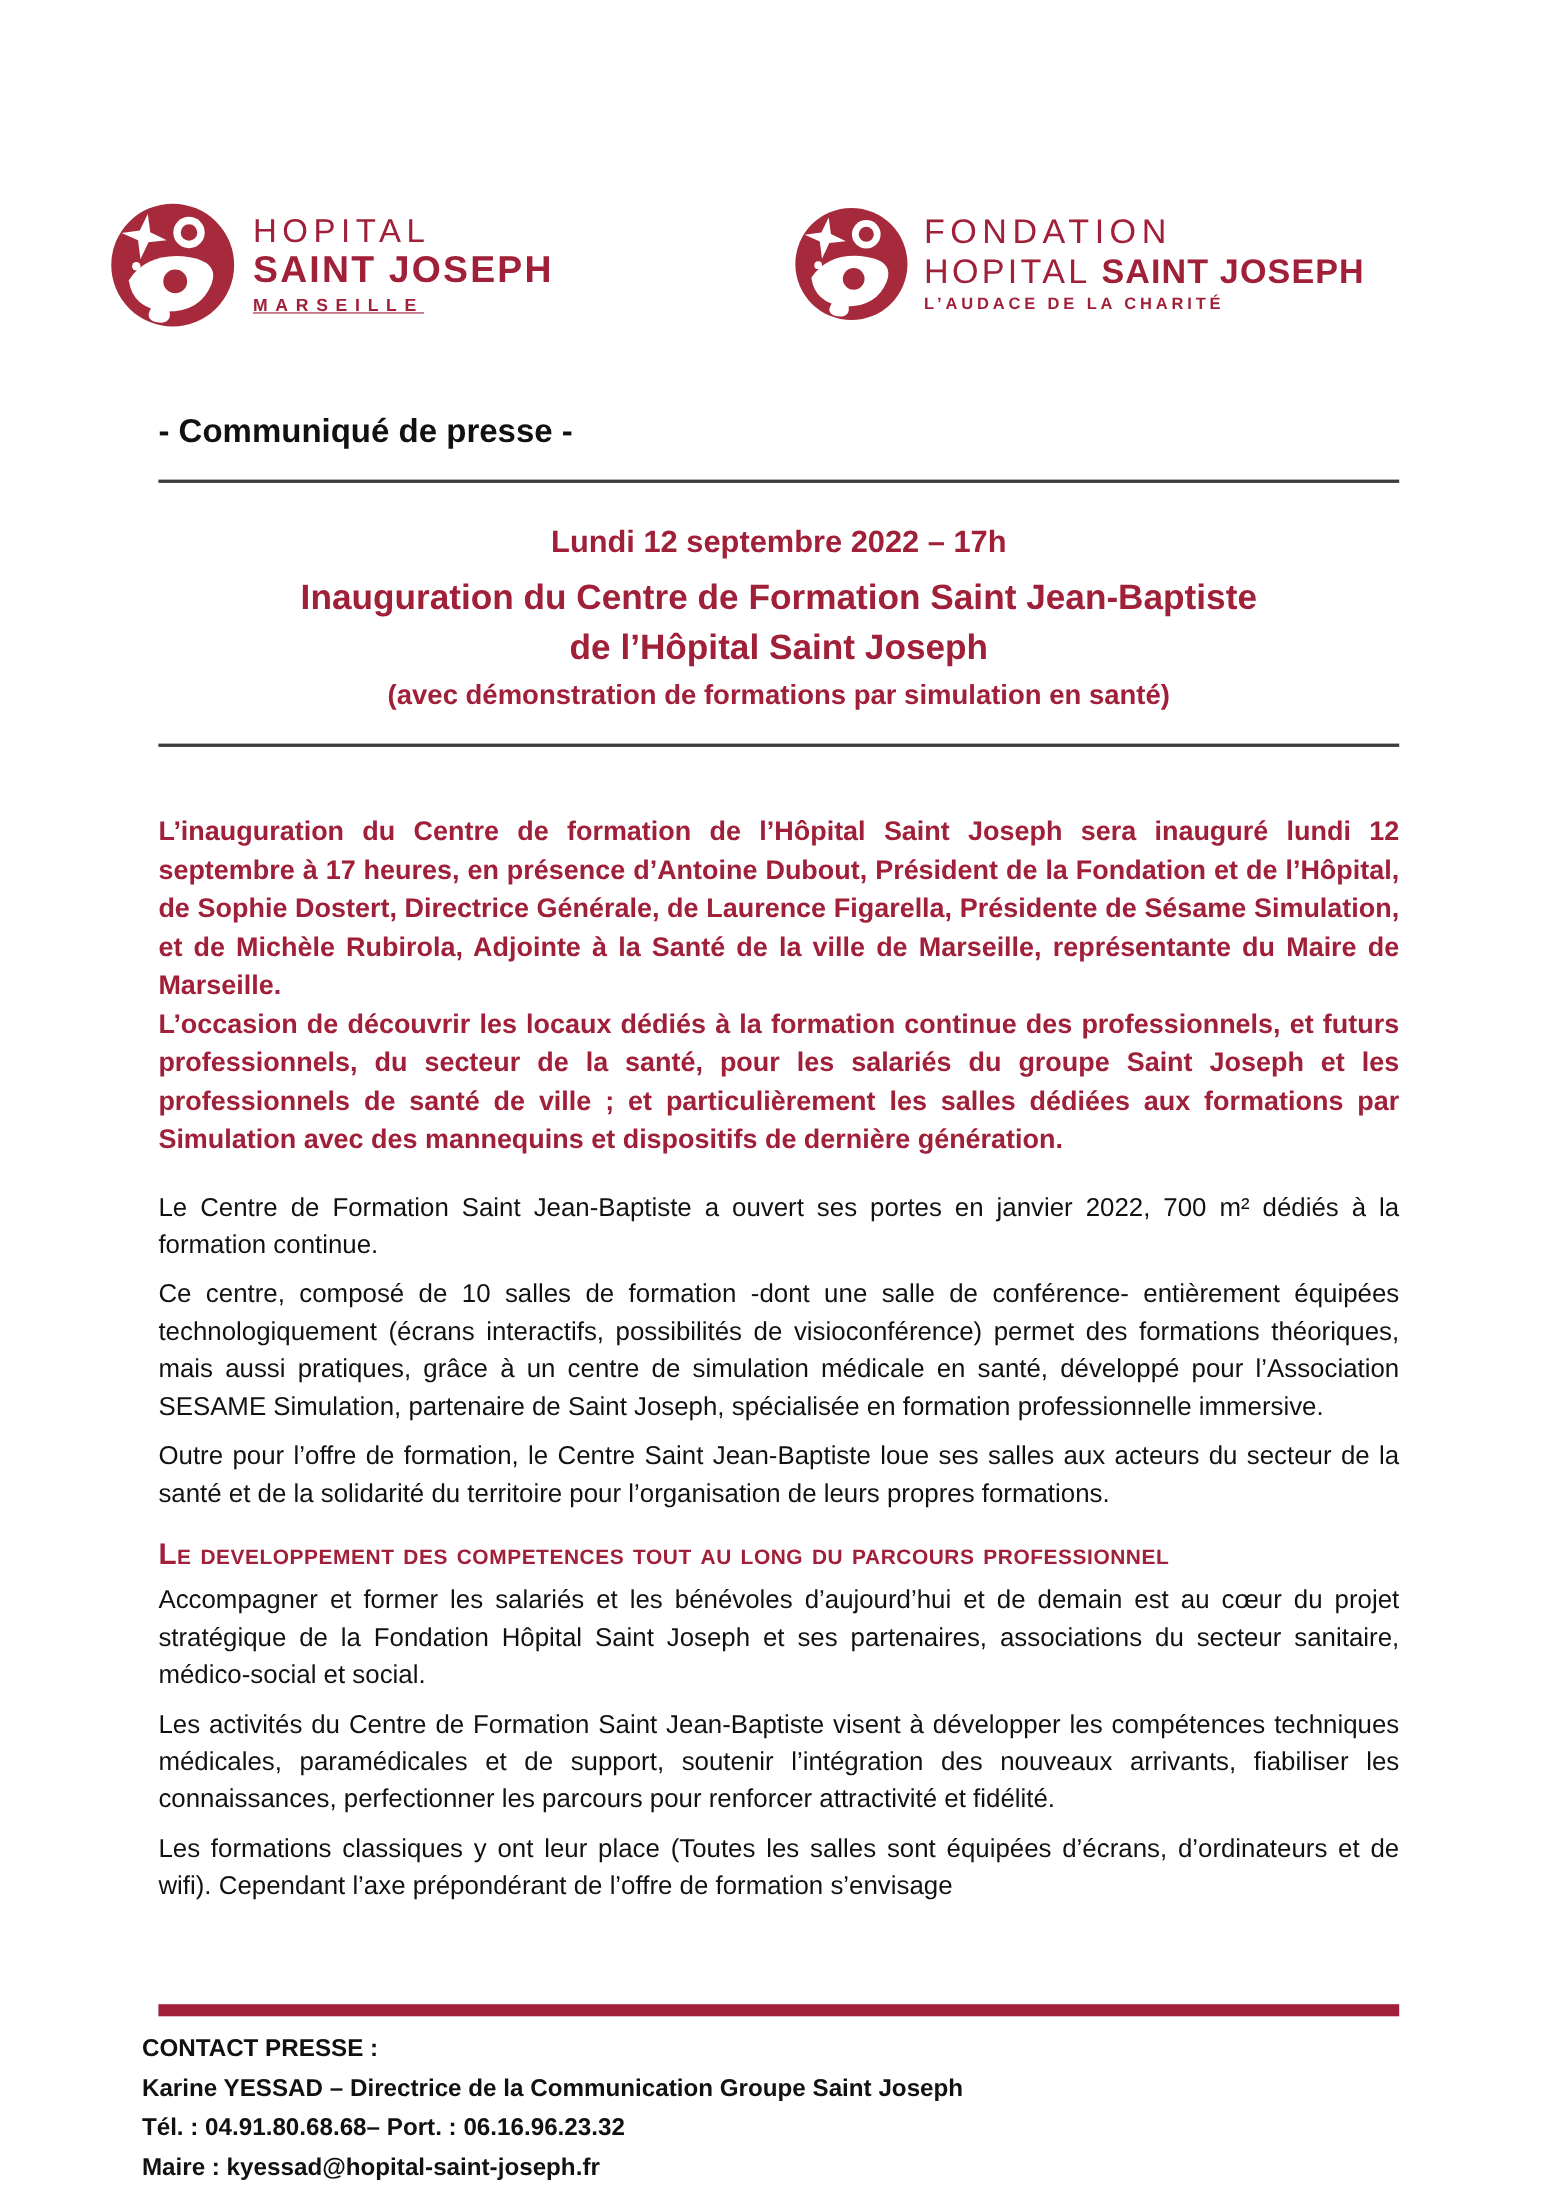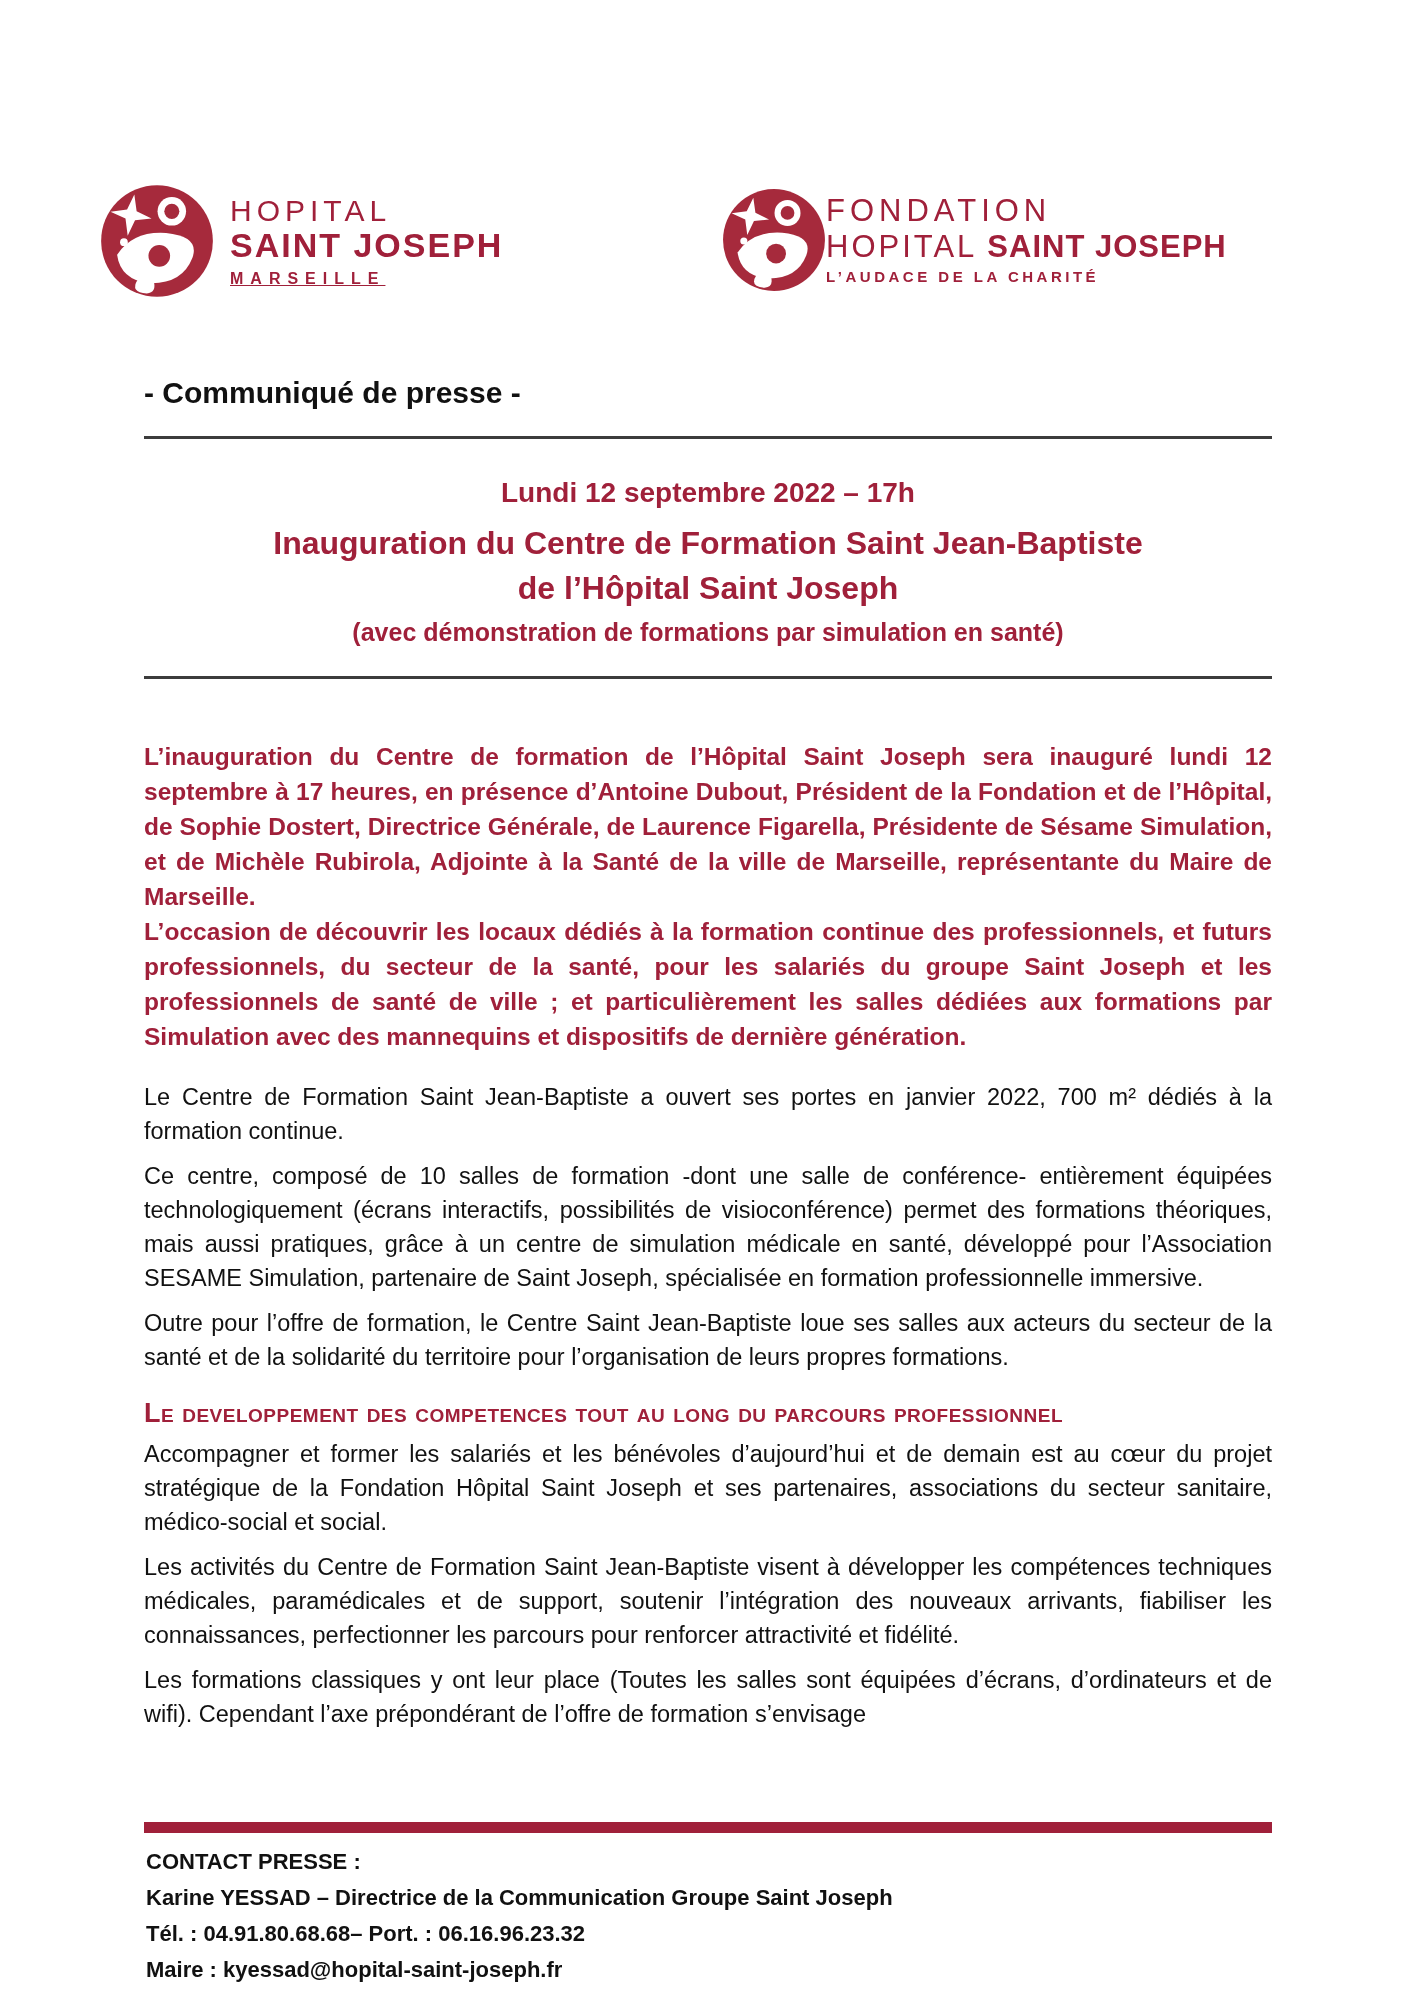--- a/index.html
+++ b/index.html
@@ -10,21 +10,21 @@
     background: #ffffff;
     font-family: "Liberation Sans", sans-serif;
     color: #1a1a1a;
     overflow: hidden;
     padding-left: 32px;
   }
 
   
   .logos { position: absolute; top: 140px; left: 0; width: 1415px; }
   .logo-left  { position: absolute; left: 100px; top: 44px; display: flex; align-items: center; gap: 16px; }
-  .logo-right { position: absolute; left: 722px; top: 48px; display: flex; align-items: center; }
+  .logo-right { position: absolute; left: 722px; top: 48px; display: flex; align-items: center; gap: 14px; }
   .emblem-left  { width: 114px; height: 114px; }
   .emblem-right { width: 104px; height: 104px; }
   .logo-text { display: flex; flex-direction: column; line-height: 1.05; }
   .logo-red { color: #a0203a; }
   .lg-hopital   { font-size: 30px; letter-spacing: 5px; font-weight: 400; }
   .lg-saint     { font-size: 34px; letter-spacing: 2px; font-weight: 700; margin-top: 2px; }
   .lg-marseille { font-size: 16px; letter-spacing: 7px; font-weight: 700; margin-top: 7px; text-decoration: underline; }
   .lg-fondation { font-size: 31px; letter-spacing: 5px; font-weight: 400; }
   .lg-line2     { font-size: 31px; margin-top: 3px; white-space: nowrap; }
   .lg-line2 .reg  { font-weight: 400; letter-spacing: 3px; margin-right: 10px; }
@@ -106,21 +106,21 @@
   .footer-bar {
     position: absolute;
     left: 144px;
     top: 1822px;
     width: 1128px;
     height: 11px;
     background: #a0203a;
   }
   .footer {
     position: absolute;
-    left: 146px;
+    left: 129px;
     top: 1844px;
     width: 1128px;
     font-size: 22px;
     font-weight: 700;
     color: #111111;
     line-height: 36px;
   }
   .footer div { margin: 0; }
 </style>
 </head>

